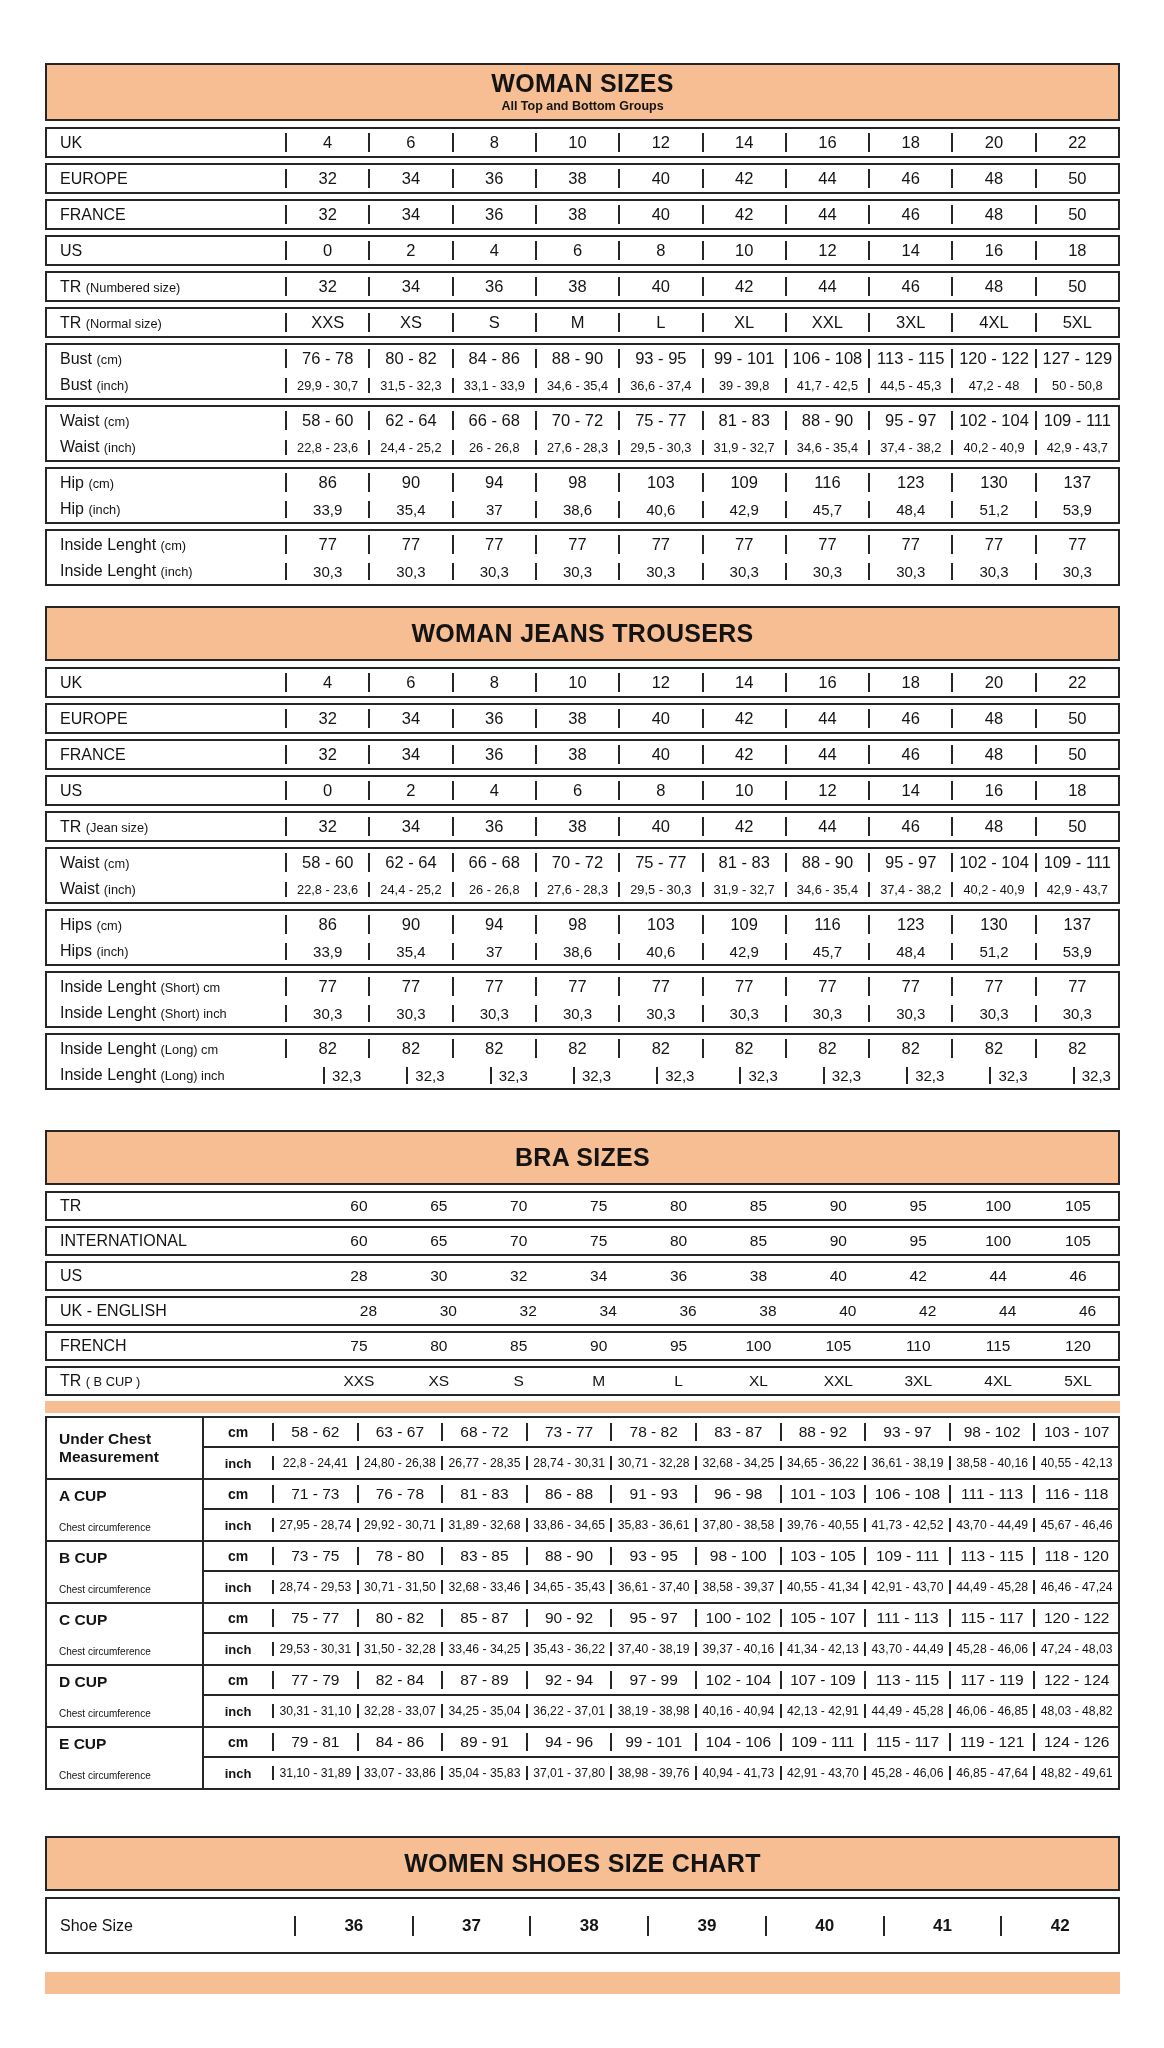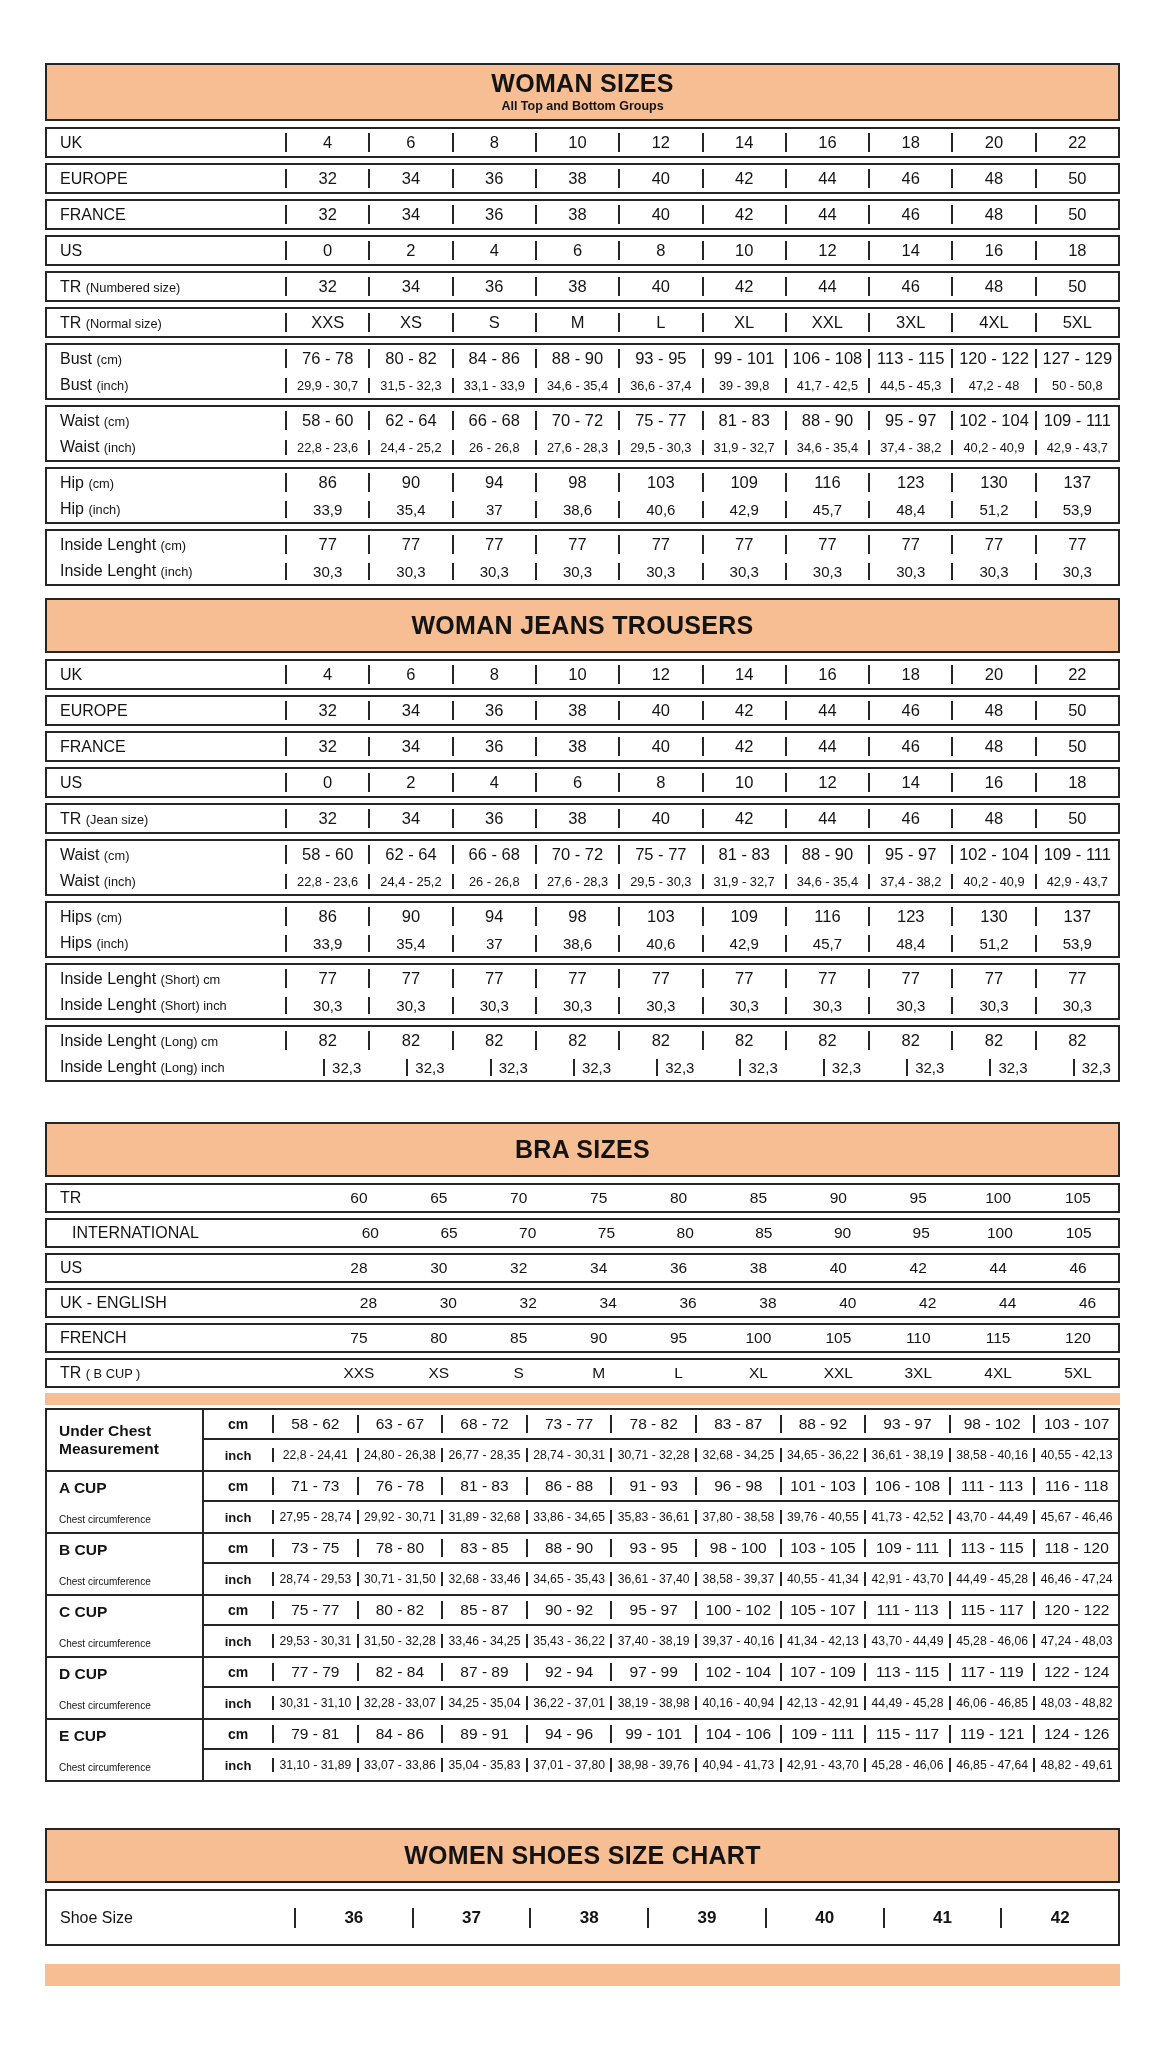--- a/index.html
+++ b/index.html
@@ -1,20 +1,20 @@
 <!DOCTYPE html>
 <html style="--accent: #F6BE92; --border: #262626;"><head>
 <meta charset="utf-8">
 <style>
   *{box-sizing:border-box;margin:0;padding:0}
   html,body{background:#fff}
   body{width:1164px;height:2048px;overflow:hidden;font-family:"Liberation Sans",sans-serif;color:#141414}
   .doc{padding:63px 44px 0 45px}
   section{display:block}
-  .sec-jeans{margin-top:12px}
+  .sec-jeans{margin-top:20px}
   .sec-bra{margin-top:40px}
   .sec-shoes{margin-top:46px}
   .tbl-header{background:var(--accent,#F6BE92);border:2px solid var(--border,#262626);text-align:center;padding:4px 0 6px;margin-bottom:6px}
   .tbl-header.solo{padding:11px 0}
   .tbl-title{font-size:25px;font-weight:bold;letter-spacing:.3px}
   .tbl-subtitle{font-size:12.5px;font-weight:bold;margin-top:1px}
   .strip{border:2px solid var(--border,#262626);margin-bottom:5px;background:#fff}
   .row{display:grid;align-items:center;text-align:center}
   .cell{white-space:nowrap;overflow:hidden}
   .divided .row .cell + .cell{border-left:2px solid var(--border,#262626)}
@@ -467,21 +467,21 @@
             <div class="cell val">75</div>
             <div class="cell val">80</div>
             <div class="cell val">85</div>
             <div class="cell val">90</div>
             <div class="cell val">95</div>
             <div class="cell val">100</div>
             <div class="cell val">105</div>
           </div>
         </div>
         <div class="strip">
-          <div class="row r-md" style="grid-template-columns: 272px repeat(10, 1fr); margin-left: 12px;">
+          <div class="row r-md" style="grid-template-columns: 272px repeat(10, 1fr);">
             <div class="cell label">INTERNATIONAL</div>
             <div class="cell val">60</div>
             <div class="cell val">65</div>
             <div class="cell val">70</div>
             <div class="cell val">75</div>
             <div class="cell val">80</div>
             <div class="cell val">85</div>
             <div class="cell val">90</div>
             <div class="cell val">95</div>
             <div class="cell val">100</div>

